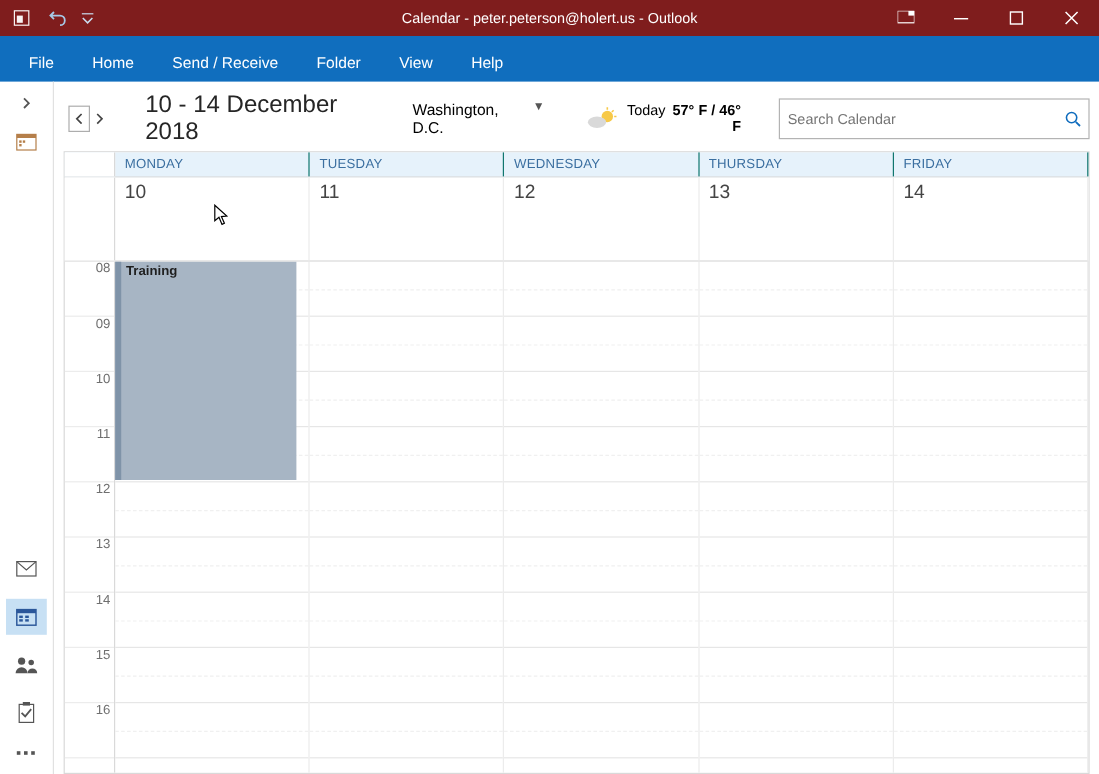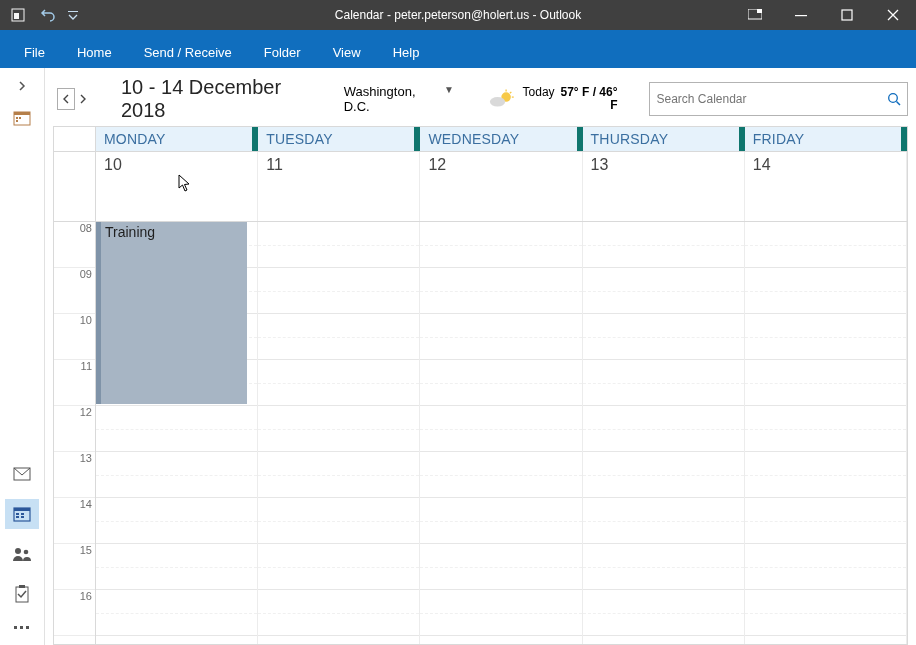--- a/index.html
+++ b/index.html
@@ -1,19 +1,19 @@
 <!DOCTYPE html>
 <html><head>
 <meta charset="utf-8">
 <style>
   * { box-sizing: border-box; margin: 0; padding: 0; }
   html, body { width: 916px; height: 645px; font-family: "Segoe UI", Arial, sans-serif; font-size: 12px; background: #fff; overflow: hidden; }
 
   
-  .titlebar { background: #404040; height: 30px; display: flex; align-items: center; color: #fff; position: relative; gap: 44px; }
+  .titlebar { background: #7f1d1d; height: 30px; display: flex; align-items: center; color: #fff; position: relative; gap: 44px; }
   .titlebar .qat { display: flex; align-items: center; gap: 6px; padding-left: 6px; }
   .titlebar .qat .icon-btn { width: 24px; height: 24px; display: flex; align-items: center; justify-content: center; opacity: .95; }
   .titlebar .title { position: absolute; left: 0; right: 0; text-align: center; font-size: 12px; pointer-events: none; }
   .titlebar .win-ctrls { margin-left: auto; display: flex; }
   .titlebar .win-ctrls div { width: 46px; height: 30px; display: flex; align-items: center; justify-content: center; }
 
   
   .ribbon { background: #106ebe; height: 38px; display: flex; align-items: flex-end; padding-left: 10px; gap: 4px; color: #fff; }
   .ribbon .tab { padding: 8px 14px; font-size: 13px; cursor: default; }
   .ribbon .tellme { display: flex; align-items: center; gap: 8px; padding-left: 12px; font-size: 13px; color: #cfe7fb; }
@@ -46,34 +46,34 @@
   .weather .wtxt .today { font-size:12px; }
   .weather .wtxt .temps { font-weight:600; font-size:12px;text-align:right; }
   .searchbox { width:270px; border:1px solid #b3b3b3; height:24px; display:flex; align-items:center; padding:16px 6px; }
   .searchbox input { flex:1; border:none; outline:none; font-size:12px; color:#666; }
   .searchbox .mag { color:#0f6cbd; }
 
   
   .calendar { flex:1; display:flex; flex-direction:column; border:1px solid #d9d9d9; margin-top:6px; min-height:0; }
   .dayheaders { display:flex; background:#e6f2fb; border-bottom:1px solid #d9d9d9; }
   .timegutter-header { width:42px; min-width:42px; border-right:1px solid #d9d9d9; background:#fff; }
-  .dayheader { flex:1; padding:4px 8px; color:#3b6fa0; font-size:14px; letter-spacing:.2px; border-right:6px solid #0f766e; }
+  .dayheader { flex:1; padding:4px 8px; color:#3b6fa0; font-size:11px; letter-spacing:.2px; border-right:1px solid #0f766e; }
   .alldayrow { display:flex; border-bottom:1px solid #d9d9d9; background:#fff; height:70px; }
   .alldayrow .timegutter-header { border-right:1px solid #d9d9d9; }
   .allday-cell { flex:1; border-right:1px solid #ececec; padding:4px 8px; font-size:16px; color:#444; }
 
   .grid-scroll { flex:1; overflow:hidden; display:flex; }
   .timegutter { width:42px; min-width:42px; border-right:1px solid #d9d9d9; }
   .timegutter .hr { height:46px; text-align:right; padding-right:3px; font-size:11px; color:#6f6f6f; border-bottom:1px solid #ececec; line-height:1; padding-top:1px;}
   .gridcols { flex:1; display:flex; position:relative; }
   .gridcol { flex:1; border-right:1px solid #ececec; position:relative; }
   .gridcol .slot-hr { height:46px; border-bottom:1px solid #e6e6e6; position:relative; }
   .gridcol .slot-hr::after { content:""; position:absolute; left:0; right:0; top:50%; border-top:1px dashed #f0f0f0; }
 
-  .event { position:absolute; left:0; right:10px; background:#a7b5c4; border-left:5px solid #7f93a8; padding:2px 4px; font-size:14px; font-weight:400; color:#1f1f1f; overflow:hidden; }
+  .event { position:absolute; left:0; right:10px; background:#a7b5c4; border-left:5px solid #7f93a8; padding:2px 4px; font-size:11px; font-weight:700; color:#1f1f1f; overflow:hidden; }
 
   .cursor { position:absolute; pointer-events:none; }
 </style>
 </head>
 <body>
 
 <div class="titlebar">
   <div class="qat">
     <div class="icon-btn">
       <svg width="16" height="16" viewBox="0 0 16 16">

